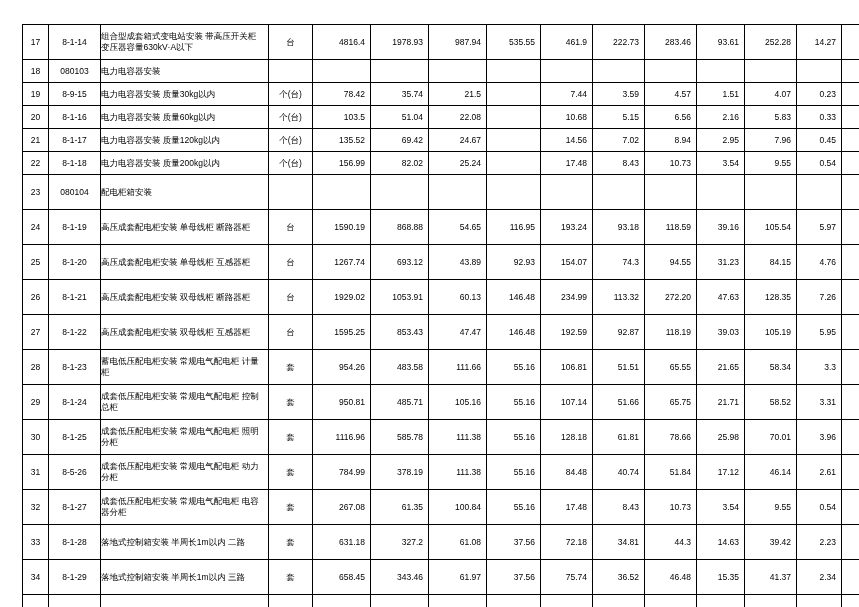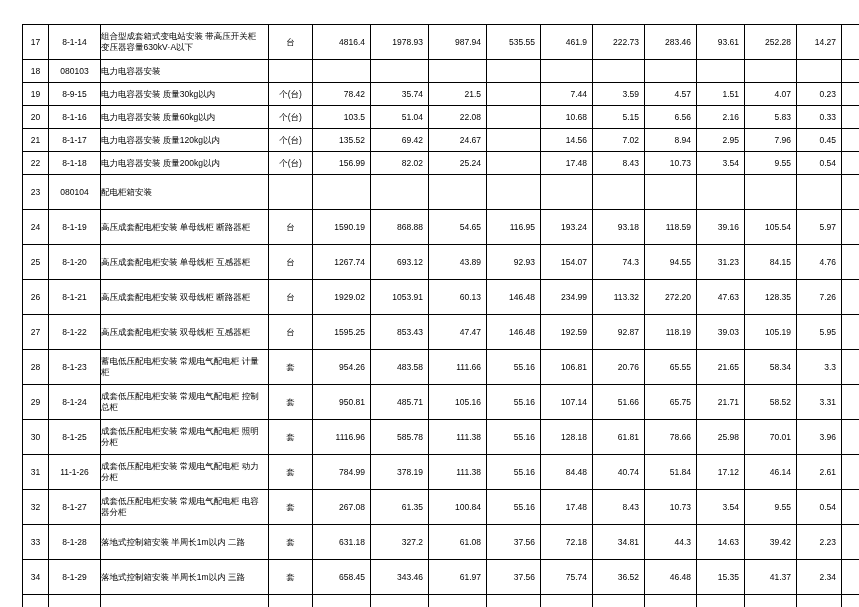--- a/index.html
+++ b/index.html
@@ -244,21 +244,21 @@
         <tr class="h3">
           <td class="num">28</td>
           <td class="code">8-1-23</td>
           <td class="name">蓄电低压配电柜安装 常规电气配电柜 计量柜</td>
           <td class="unit">套</td>
           <td class="val">954.26</td>
           <td class="val">483.58</td>
           <td class="val">111.66</td>
           <td class="val">55.16</td>
           <td class="val">106.81</td>
-          <td class="val">20.76</td>
+          <td class="val">51.51</td>
           <td class="val">65.55</td>
           <td class="val">21.65</td>
           <td class="val">58.34</td>
           <td class="val">3.3</td>
           <td class="val">3.3</td>
         </tr>
         <tr class="h3">
           <td class="num">29</td>
           <td class="code">8-1-24</td>
           <td class="name">成套低压配电柜安装 常规电气配电柜 控制总柜</td>
@@ -287,21 +287,21 @@
           <td class="val">128.18</td>
           <td class="val">61.81</td>
           <td class="val">78.66</td>
           <td class="val">25.98</td>
           <td class="val">70.01</td>
           <td class="val">3.96</td>
           <td class="val">3.96</td>
         </tr>
         <tr class="h3">
           <td class="num">31</td>
-          <td class="code">11-1-26</td>
+          <td class="code">8-5-26</td>
           <td class="name">成套低压配电柜安装 常规电气配电柜 动力分柜</td>
           <td class="unit">套</td>
           <td class="val">784.99</td>
           <td class="val">378.19</td>
           <td class="val">111.38</td>
           <td class="val">55.16</td>
           <td class="val">84.48</td>
           <td class="val">40.74</td>
           <td class="val">51.84</td>
           <td class="val">17.12</td>

